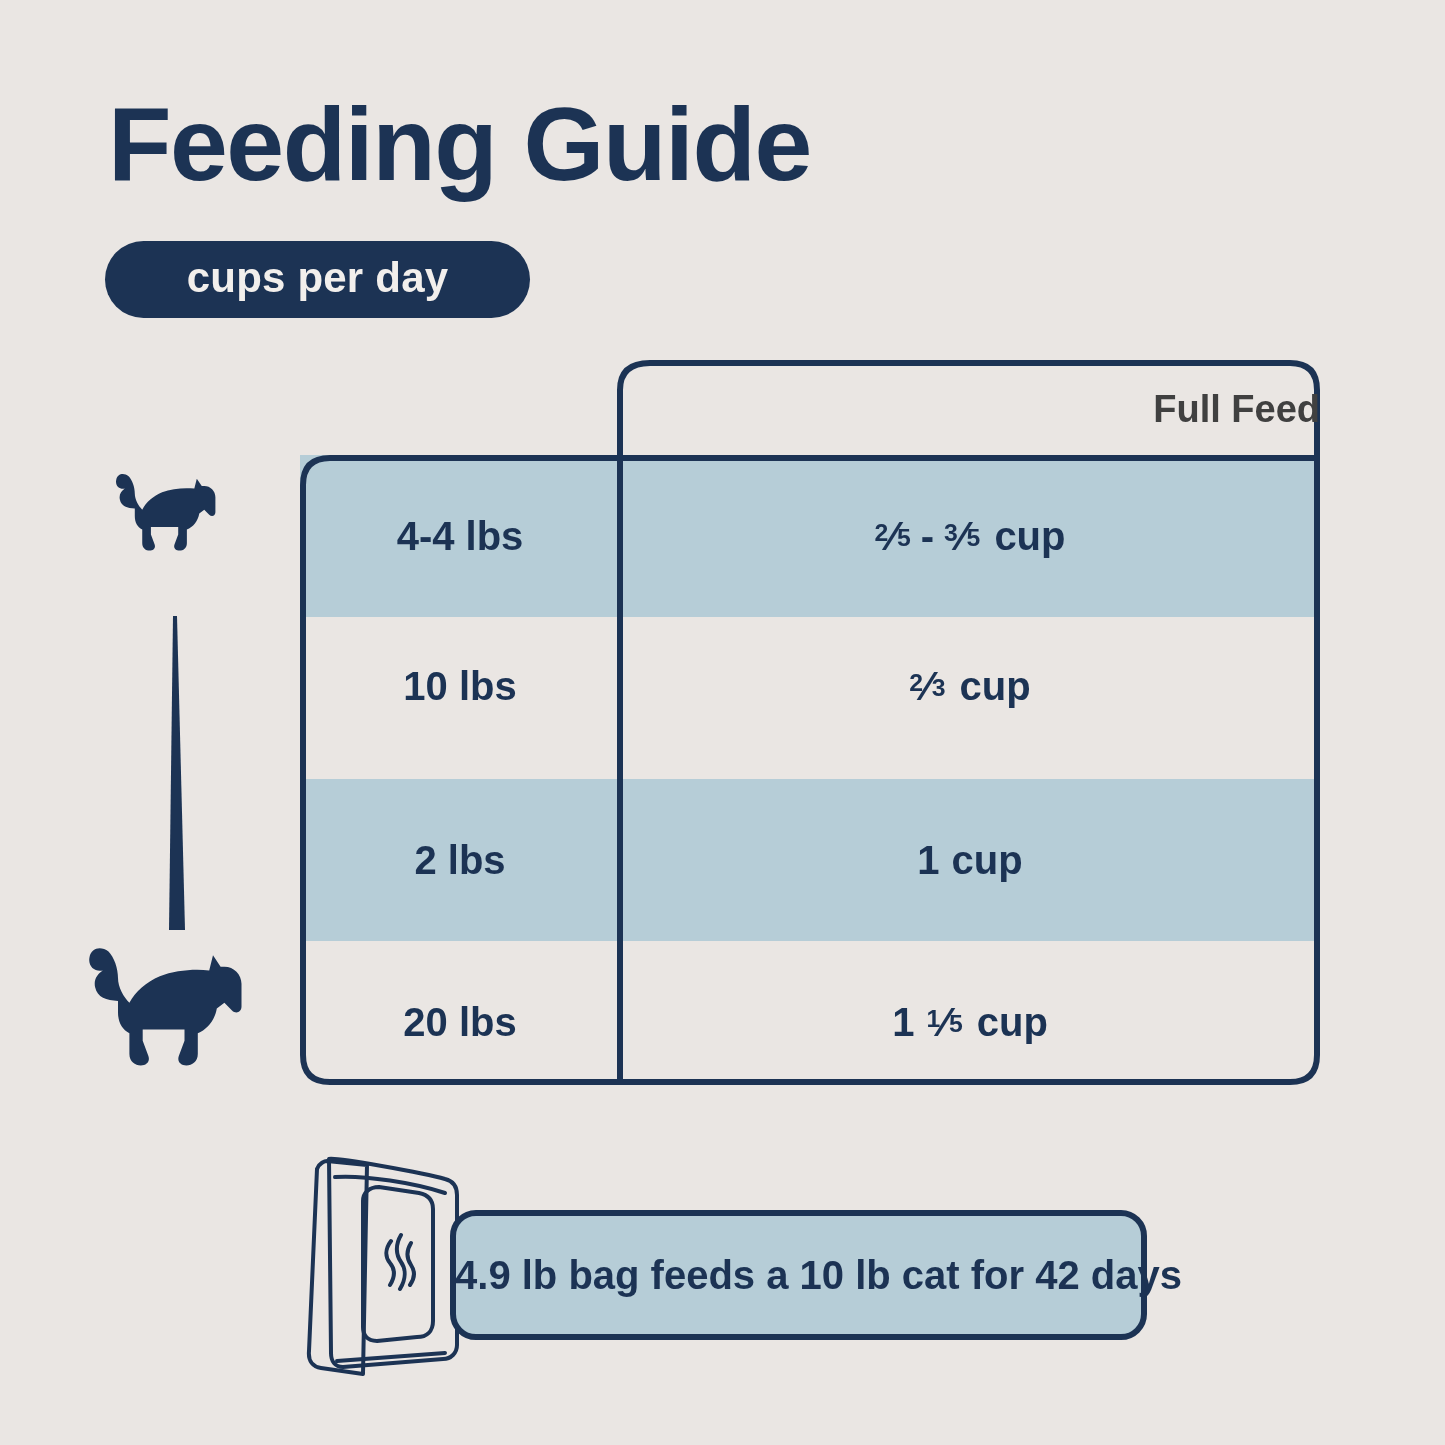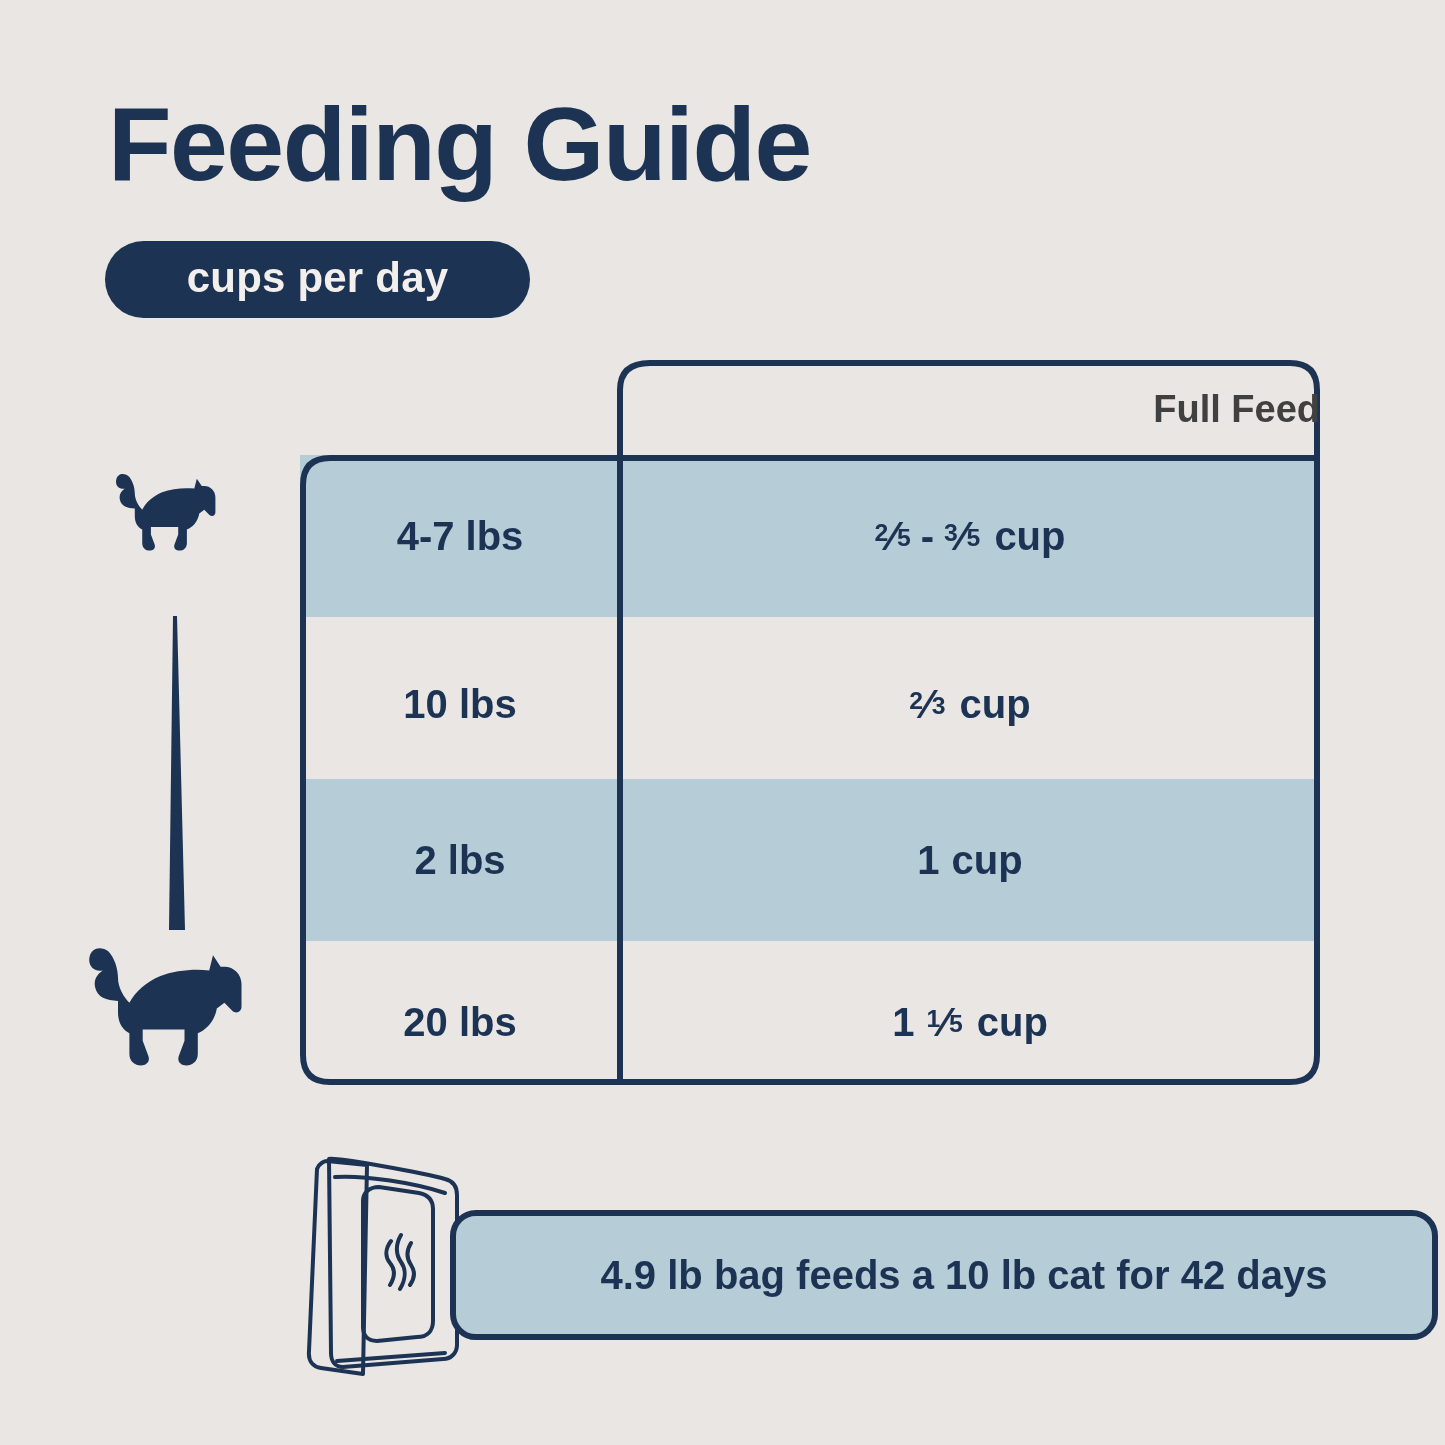--- a/index.html
+++ b/index.html
@@ -94,21 +94,21 @@
   }
 
   .cellrow {
     position: absolute;
     left: 0;
     width: 1020px;
     height: 162px;
     display: flex;
   }
   .cellrow.r1 { top: 95px; }
-  .cellrow.r2 { top: 263px; }
+  .cellrow.r2 { top: 245px; }
   .cellrow.r3 { top: 419px; }
   .cellrow.r4 { top: 581px; }
 
   .cell {
     display: flex;
     align-items: center;
     justify-content: center;
     font-size: 40px;
     font-weight: 700;
     color: #1c3354;
@@ -150,21 +150,21 @@
     top: 1145px;
     width: 180px;
     height: 240px;
   }
   #bag-icon svg { display: block; }
 
   #bottom-banner {
     position: absolute;
     left: 450px;
     top: 1210px;
-    width: 988px;
+    width: 697px;
     height: 130px;
     background: #b6cdd7;
     border: 6px solid #1c3354;
     border-radius: 26px;
     box-sizing: border-box;
     display: flex;
     align-items: center;
     justify-content: center;
   }
   #bottom-banner .banner-text {
@@ -236,21 +236,21 @@
       <path d="M320 95 L320 30 Q320 3 350 3 L990 3 Q1017 3 1017 30 L1017 95" fill="none" stroke="#1c3354" stroke-width="6"></path>
 
       <path d="M3 125 Q3 98 30 98 L1017 98 L1017 695 Q1017 722 990 722 L30 722 Q3 722 3 695 Z" fill="none" stroke="#1c3354" stroke-width="6"></path>
 
       <line x1="320" y1="95" x2="320" y2="722" stroke="#1c3354" stroke-width="6"></line>
     </svg>
 
     <div class="hdr-label" style="left:320px; top:28px; width:700px;">Full Feed</div>
 
     <div class="cellrow r1">
-      <div class="cell weight">4-7 lbs</div>
+      <div class="cell weight">4-4 lbs</div>
       <div class="cell amount">
         <span class="frac">
             <sup>2</sup>
             <span class="slash">⁄</span>
             <sub>5</sub>
           </span>
         <span class="dash">-</span>
         <span class="frac">
             <sup>3</sup>
             <span class="slash">⁄</span>

